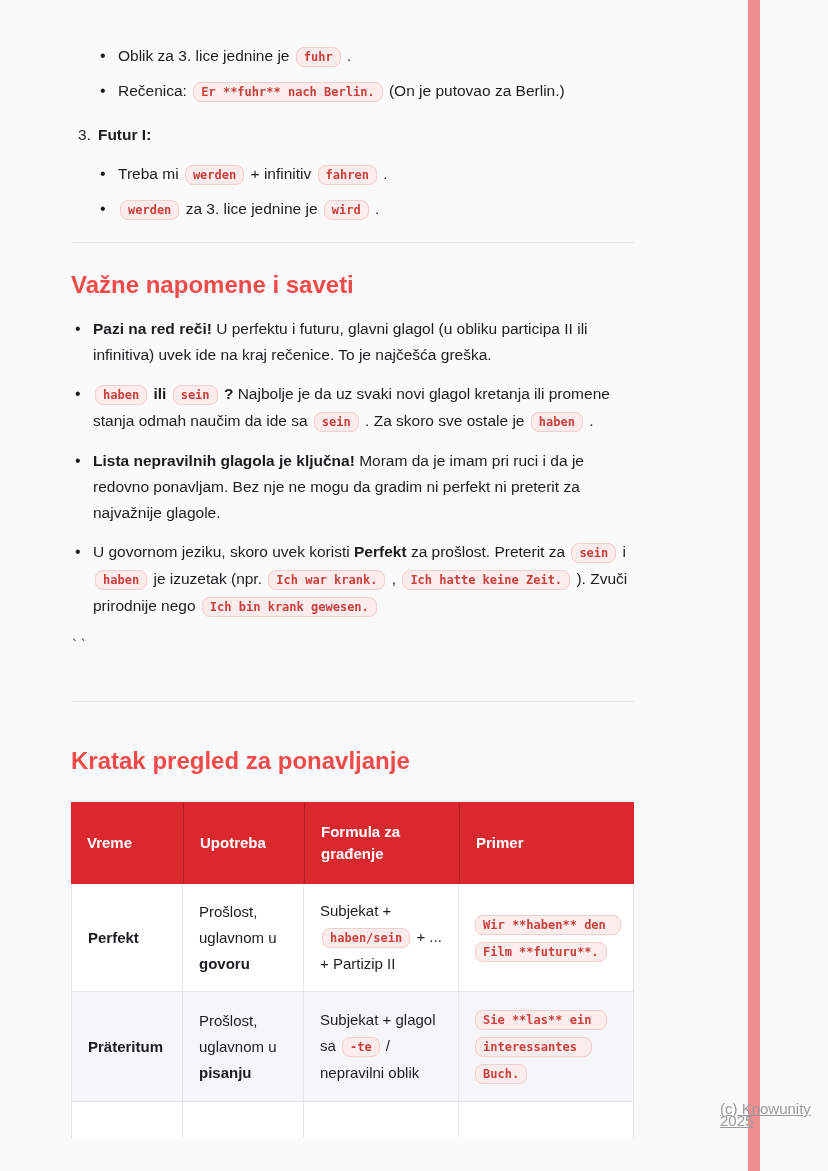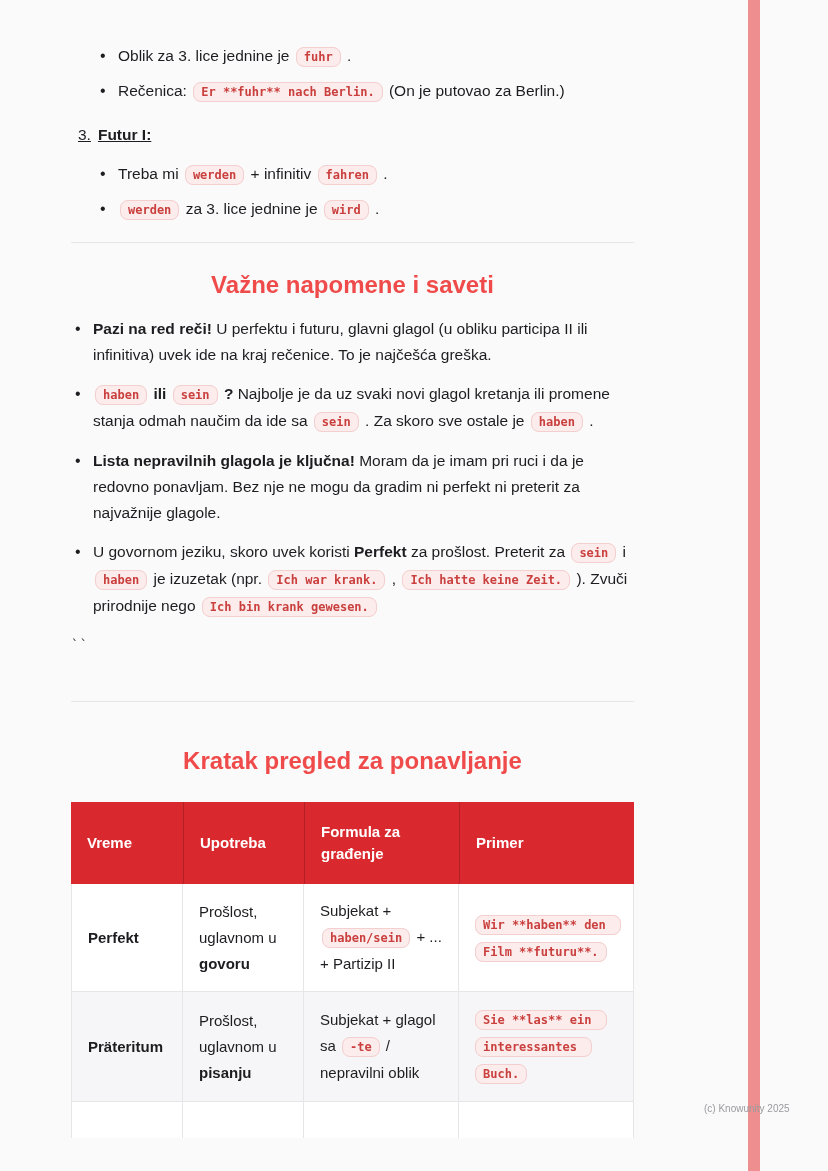--- a/index.html
+++ b/index.html
@@ -34,37 +34,36 @@
   ul.blist { list-style:none; }
   ul.blist li { position:relative; margin-bottom:10px; }
   ul.blist li::before { content:"•"; position:absolute; top:0; font-size:16px; color:#1d1d21; }
 
   ul.nested li { padding-left:47px; }
   ul.nested li::before { left:29px; }
 
   ul.top li { padding-left:22px; margin-bottom:13px; line-height:26px; }
   ul.top li::before { left:4px; }
 
-  .olitem { margin-top:19px; padding-left:7px;text-decoration:underline; }
+  .olitem { margin-top:19px; padding-left:7px; }
   .ol-marker { margin-right:7px; }
   .olitem strong { font-weight:700; }
 
   ul.sub { margin-top:15px; }
 
   hr.rule { border:none; border-top:1px solid var(--border, #e7e7ea); margin-top:20px; }
   hr.rule2 { margin-top:44px; }
 
   h2.red-h {
     color:var(--accent, #ef4b4b);
     font-size:24px;
     line-height:30px;
     font-weight:700;
     margin-top:27px;
     margin-bottom:16px;
-    text-align:center;
   }
   h2.review-h { margin-bottom:26px;margin-top:44px; }
 
   .stray { font-family:"DejaVu Sans Mono","Liberation Mono",monospace; font-size:13px; color:#3a3a3e; margin-top:4px; letter-spacing:1px; }
 
   .review-table { width:563px; border-collapse:separate; border-spacing:0; margin-top:0; font-size:15px; table-layout:fixed; }
   .review-table th {
     background:var(--header-bg, #d9292e);
     color:#ffffff;
     font-weight:700;
@@ -84,21 +83,21 @@
     word-wrap:break-word;
   }
   .review-table td:first-child { border-left:1px solid #e6e6e9; }
   .review-table tr.alt td { background:#f6f6f8; }
   .review-table tr.cut td { height:36px; border-bottom:none; }
   .review-table td strong { font-weight:700; }
   .c-primer { line-height:27px; }
   .c-primer .ic { margin:0; }
 
   .stripe { position:absolute; left:748px; top:0; width:12px; height:1171px; background:var(--stripe, #ef8e8e); }
-  .footer-note { position:absolute; left:704px; top:1103px; font-size:10px; line-height:12px; color:var(--muted, #9a9a9e); }
+  .footer-note { position:absolute; left:720px; top:1103px; font-size:15px; line-height:12px; color:var(--muted, #9a9a9e);text-decoration:underline; }
 </style>
 </head>
 <body>
 
 <div class="content">
 
   <ul class="blist nested">
     <li><span>Oblik za 3. lice jednine je </span><code class="ic">fuhr</code><span> .</span></li>
     <li><span>Rečenica: </span><code class="ic">Er **fuhr** nach Berlin.</code><span> (On je putovao za Berlin.)</span></li>
   </ul>

